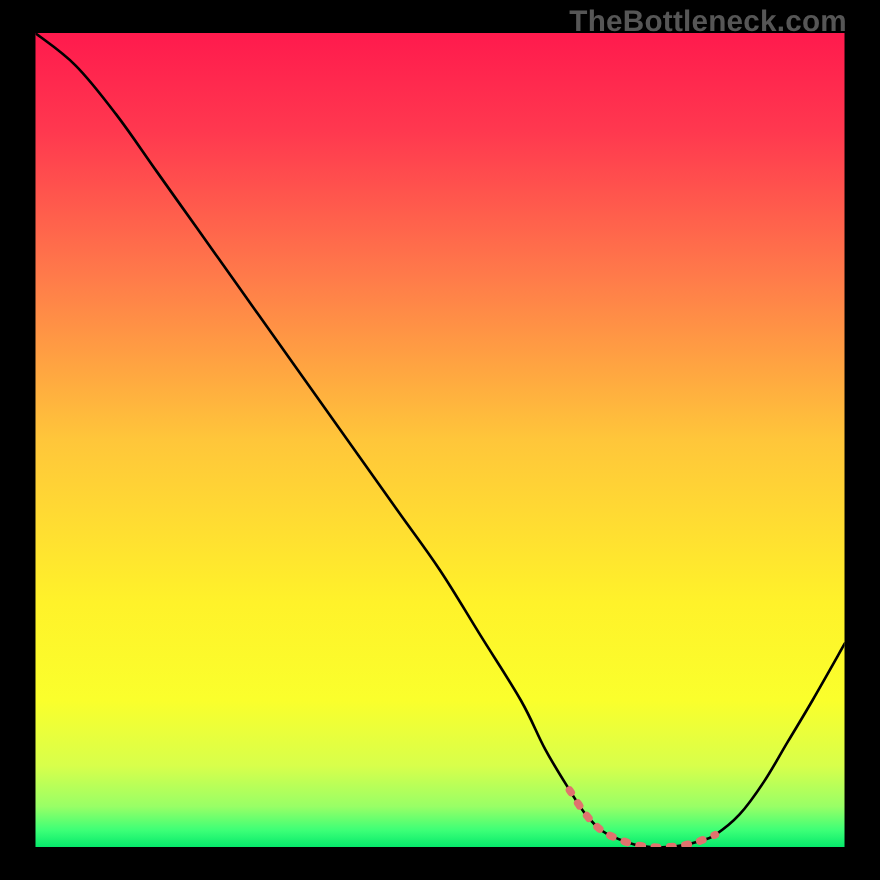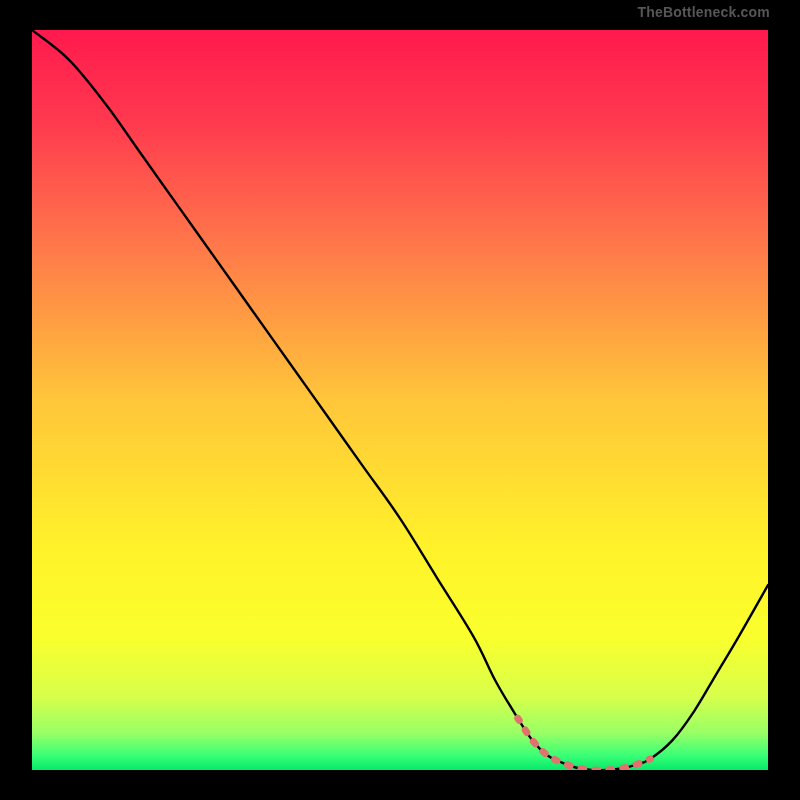--- a/index.html
+++ b/index.html
@@ -38,21 +38,21 @@
     left: 0;
     top: 0;
     width: 100%;
     height: 100%;
   }
   .attribution {
     position: absolute;
     top: 4px;
     right: 30px;
     font-family: Arial, Helvetica, sans-serif;
-    font-size: 14px;
+    font-size: 27px;
     font-weight: bold;
     color: #565656;
     letter-spacing: 0.2px;
     margin-left: 22px;
   }
 </style>
 </head>
 <body>
 
 <div class="frame">

